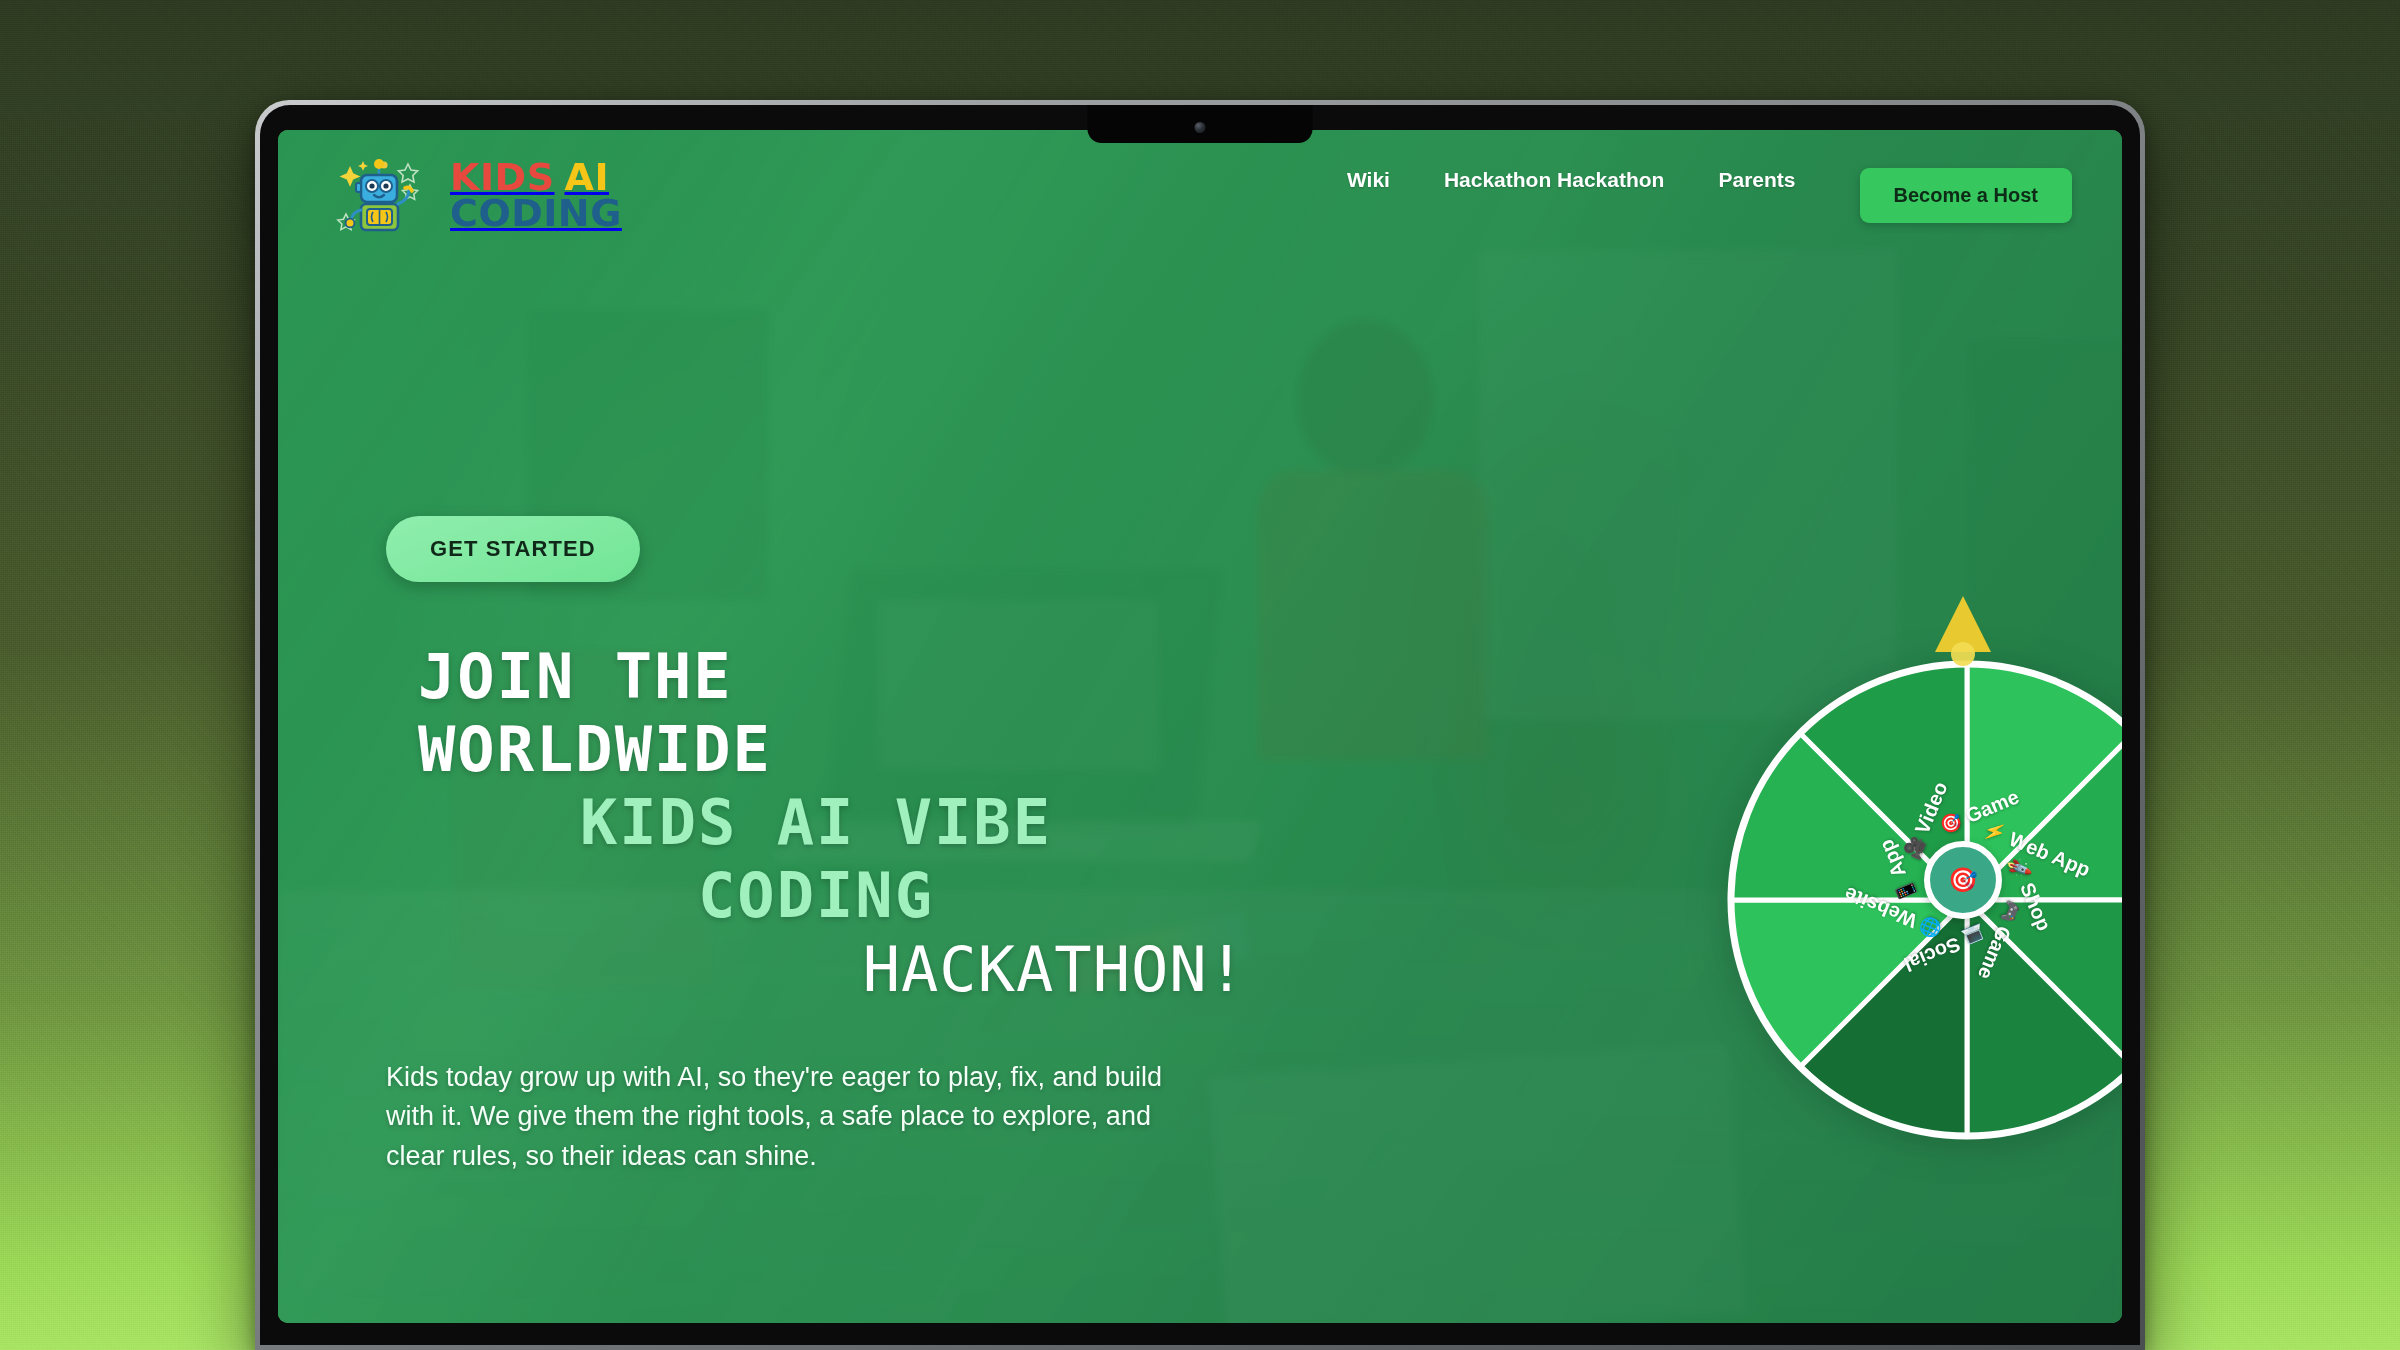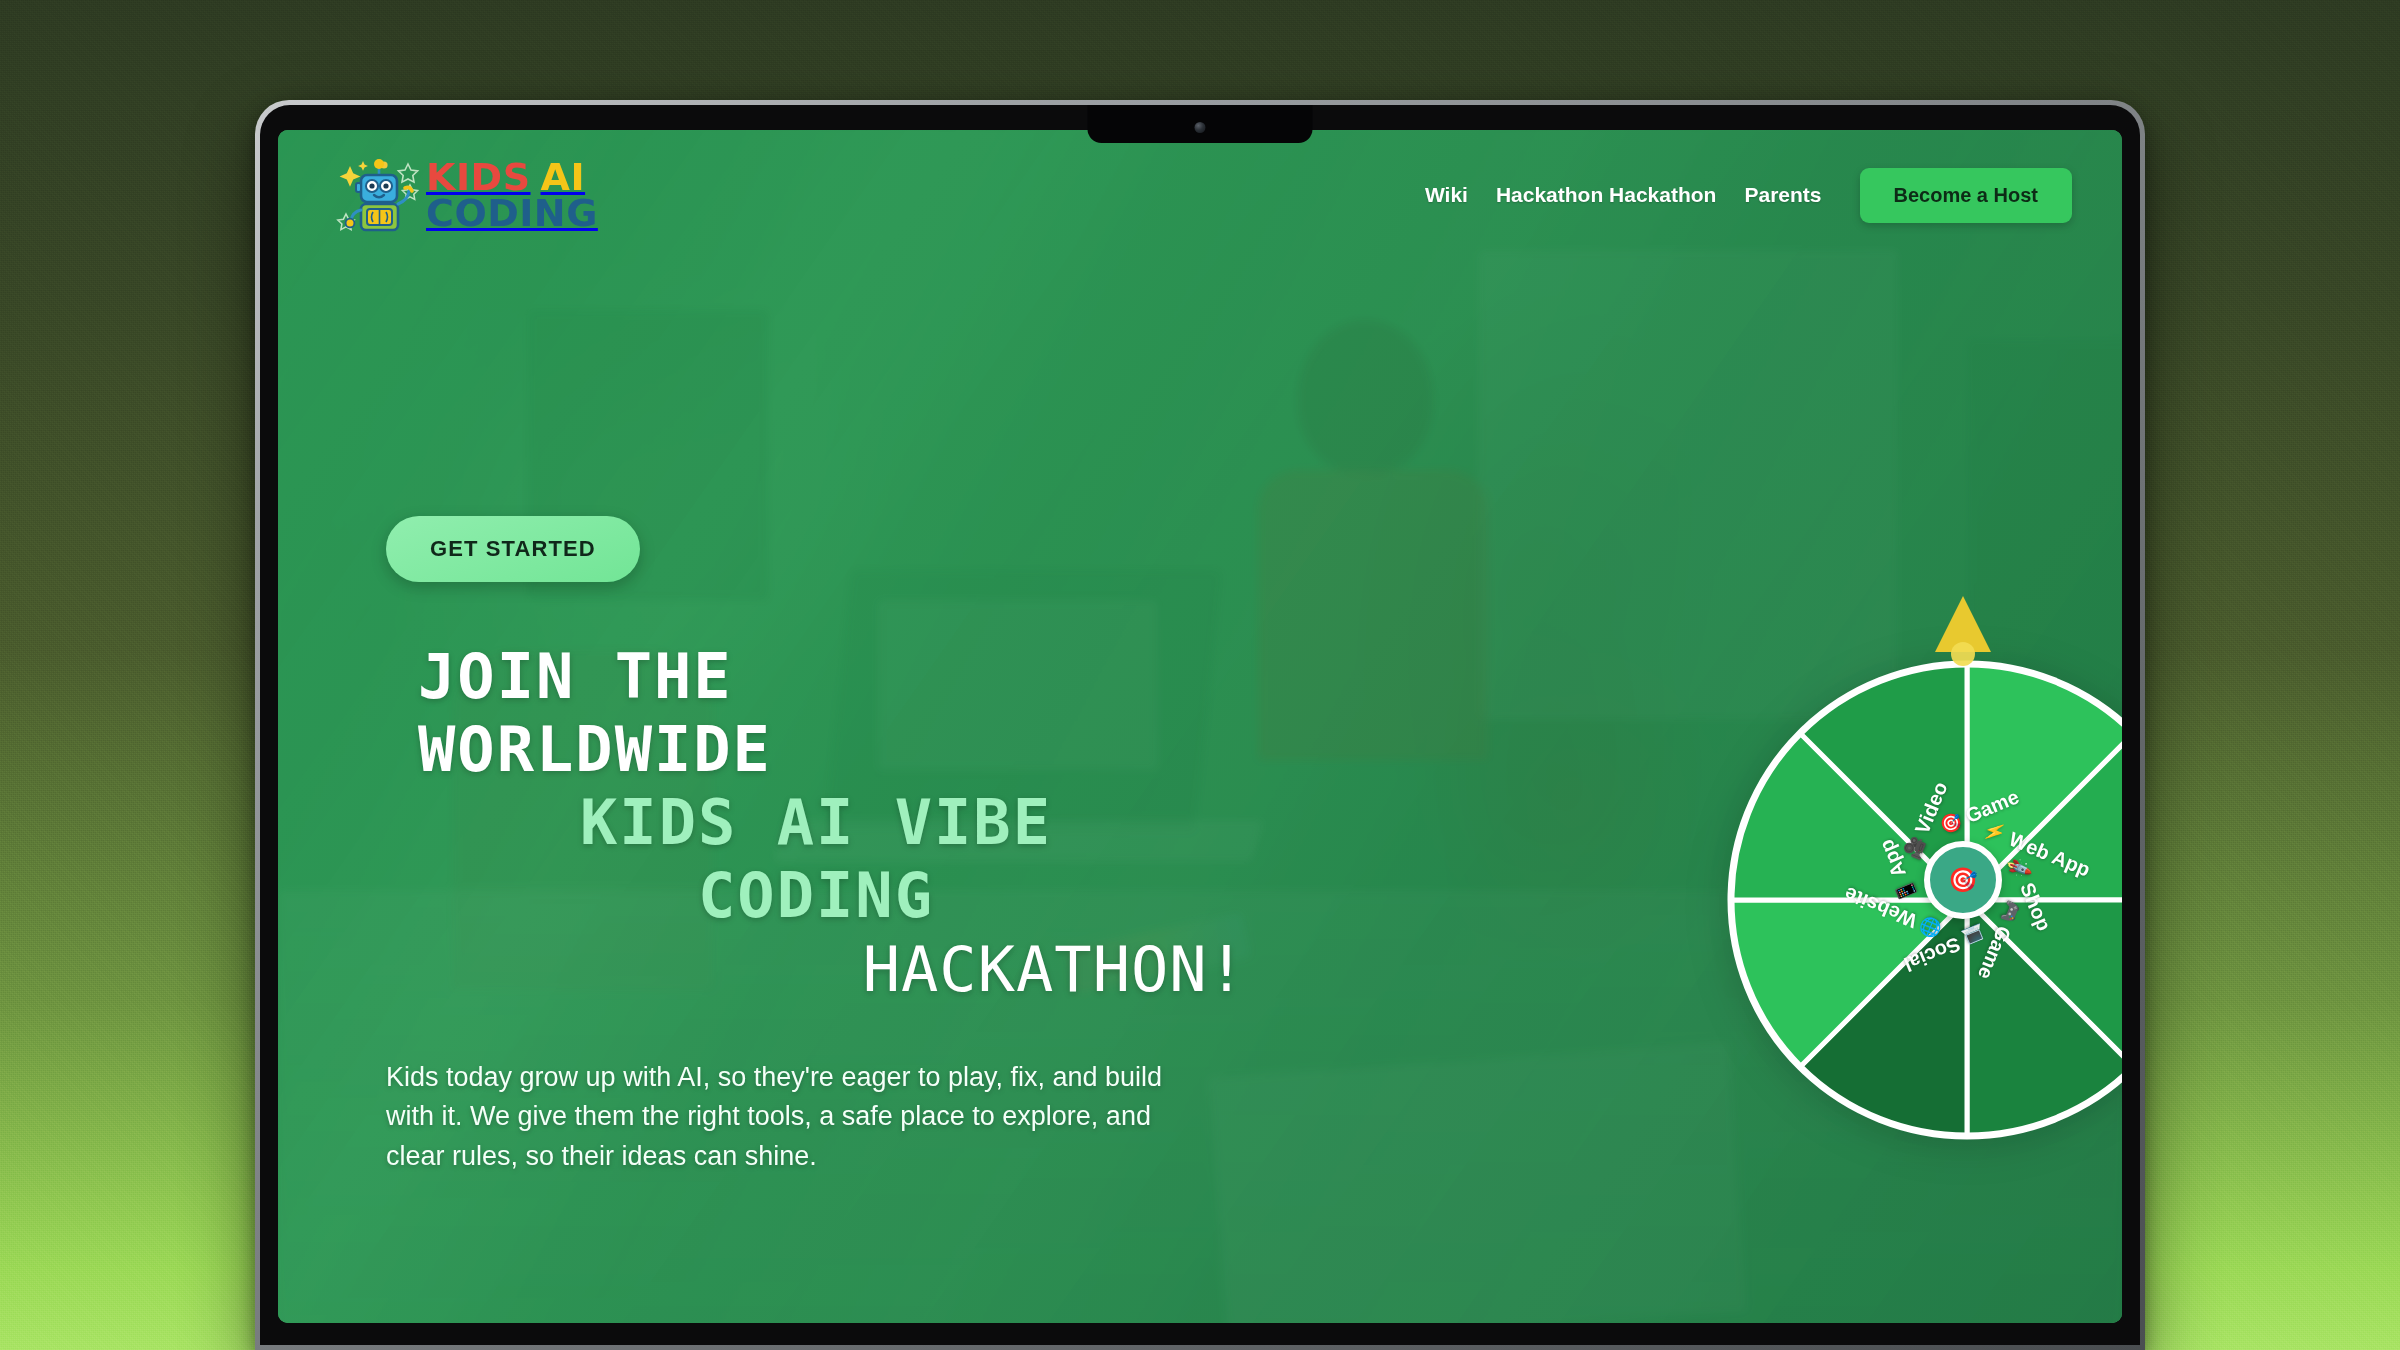--- a/index.html
+++ b/index.html
@@ -110,30 +110,30 @@
   }
 
   
   #site-header {
     position:absolute; left:0; top:0; right:0;
     height:130px;
     display:flex; align-items:center;
     padding:0 50px 0 58px;
     z-index:12;
   }
-  #logo { display:flex; align-items:center; gap:4px; position:relative; }
+  #logo { display:flex; align-items:center; gap:28px; position:relative; }
   #robot-mark { width:86px; height:86px; position:relative; flex:0 0 auto; }
   #logo-type { display:flex; flex-direction:column; line-height:.96; }
   #logo-line1 { font-size:38px; font-weight:900; letter-spacing:.5px; font-family:"DejaVu Sans", sans-serif; }
   #logo-line2 { font-size:38px; font-weight:900; letter-spacing:.5px; font-family:"DejaVu Sans", sans-serif; }
   .lg-kids { color:#e8493f; }
   .lg-ai   { color:#f5c518; margin-left:10px; }
   .lg-coding { color:#1f5f8b; }
 
-  #nav { margin-left:auto; display:flex; align-items:center; gap:28px; }
+  #nav { margin-left:auto; display:flex; align-items:flex-start; gap:54px; }
   .nav-link {
     color:#ffffff; font-size:21px; font-weight:700;
     text-decoration:none; white-space:nowrap;
     text-shadow:0 1px 2px rgba(0,0,0,.22);
   }
   #become-host {
     background:#36c75e; color:#0d2b16;
     font-size:20px; font-weight:700;
     padding:16px 34px; border:none; border-radius:9px;
     white-space:nowrap; cursor:pointer; margin-left:10px;

